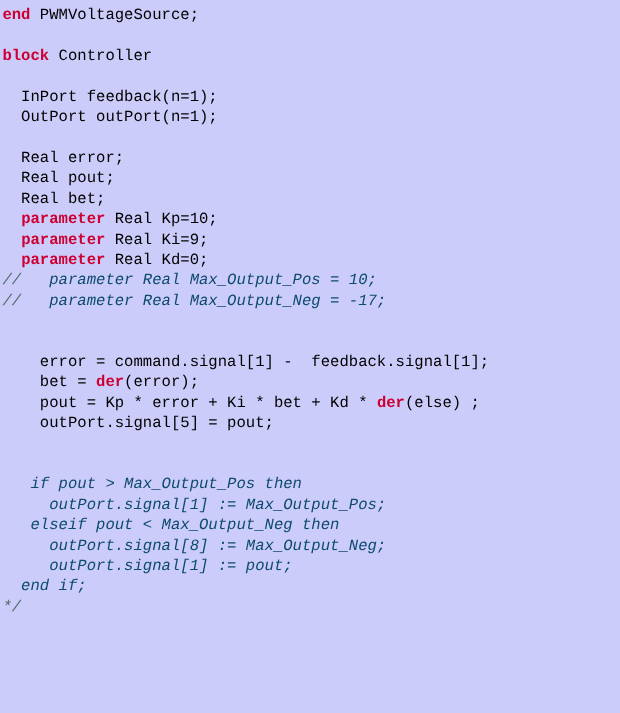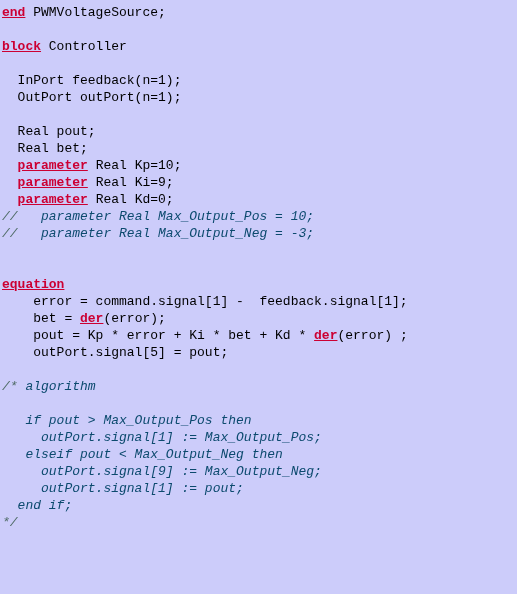--- a/index.html
+++ b/index.html
@@ -34,21 +34,20 @@
   }
   .tok {
     white-space: pre;
   }
   .tok-plain {
     color: #000000;
   }
   .tok-keyword {
     color: #cc0033;
     font-weight: bold;
-    text-decoration: underline;
   }
   .tok-comment {
     color: #0c4a6e;
     font-style: italic;
   }
   .tok-comment-mark {
     color: #4f6b66;
     font-style: italic;
   }
 </style>
@@ -56,37 +55,36 @@
 <body>
 
 <div id="code-listing">
     <div class="code-line"><span class="tok tok-keyword">end</span><span class="tok tok-plain"> PWMVoltageSource;</span></div>
     <div class="code-line blank">&nbsp;</div>
     <div class="code-line"><span class="tok tok-keyword">block</span><span class="tok tok-plain"> Controller</span></div>
     <div class="code-line blank">&nbsp;</div>
     <div class="code-line"><span class="tok tok-plain">  InPort feedback(n=1);</span></div>
     <div class="code-line"><span class="tok tok-plain">  OutPort outPort(n=1);</span></div>
     <div class="code-line blank">&nbsp;</div>
+    <div class="code-line"><span class="tok tok-plain">  Real error;</span></div>
     <div class="code-line"><span class="tok tok-plain">  Real pout;</span></div>
     <div class="code-line"><span class="tok tok-plain">  Real bet;</span></div>
     <div class="code-line"><span class="tok tok-plain">  </span><span class="tok tok-keyword">parameter</span><span class="tok tok-plain"> Real Kp=10;</span></div>
     <div class="code-line"><span class="tok tok-plain">  </span><span class="tok tok-keyword">parameter</span><span class="tok tok-plain"> Real Ki=9;</span></div>
     <div class="code-line"><span class="tok tok-plain">  </span><span class="tok tok-keyword">parameter</span><span class="tok tok-plain"> Real Kd=0;</span></div>
     <div class="code-line"><span class="tok tok-comment-mark">//</span><span class="tok tok-comment">   parameter Real Max_Output_Pos = 10;</span></div>
-    <div class="code-line"><span class="tok tok-comment-mark">//</span><span class="tok tok-comment">   parameter Real Max_Output_Neg = -3;</span></div>
+    <div class="code-line"><span class="tok tok-comment-mark">//</span><span class="tok tok-comment">   parameter Real Max_Output_Neg = -17;</span></div>
     <div class="code-line blank">&nbsp;</div>
     <div class="code-line blank">&nbsp;</div>
-    <div class="code-line"><span class="tok tok-keyword">equation</span></div>
     <div class="code-line"><span class="tok tok-plain">    error = command.signal[1] -  feedback.signal[1];</span></div>
     <div class="code-line"><span class="tok tok-plain">    bet = </span><span class="tok tok-keyword">der</span><span class="tok tok-plain">(error);</span></div>
-    <div class="code-line"><span class="tok tok-plain">    pout = Kp * error + Ki * bet + Kd * </span><span class="tok tok-keyword">der</span><span class="tok tok-plain">(error) ;</span></div>
+    <div class="code-line"><span class="tok tok-plain">    pout = Kp * error + Ki * bet + Kd * </span><span class="tok tok-keyword">der</span><span class="tok tok-plain">(else) ;</span></div>
     <div class="code-line"><span class="tok tok-plain">    outPort.signal[5] = pout;</span></div>
     <div class="code-line blank">&nbsp;</div>
-    <div class="code-line"><span class="tok tok-comment-mark">/*</span><span class="tok tok-comment"> algorithm</span></div>
     <div class="code-line blank">&nbsp;</div>
     <div class="code-line"><span class="tok tok-comment">   if pout &gt; Max_Output_Pos then</span></div>
     <div class="code-line"><span class="tok tok-comment">     outPort.signal[1] := Max_Output_Pos;</span></div>
     <div class="code-line"><span class="tok tok-comment">   elseif pout &lt; Max_Output_Neg then</span></div>
-    <div class="code-line"><span class="tok tok-comment">     outPort.signal[9] := Max_Output_Neg;</span></div>
+    <div class="code-line"><span class="tok tok-comment">     outPort.signal[8] := Max_Output_Neg;</span></div>
     <div class="code-line"><span class="tok tok-comment">     outPort.signal[1] := pout;</span></div>
     <div class="code-line"><span class="tok tok-comment">  end if;</span></div>
     <div class="code-line"><span class="tok tok-comment-mark">*/</span></div>
   </div>
 
 </body></html>

